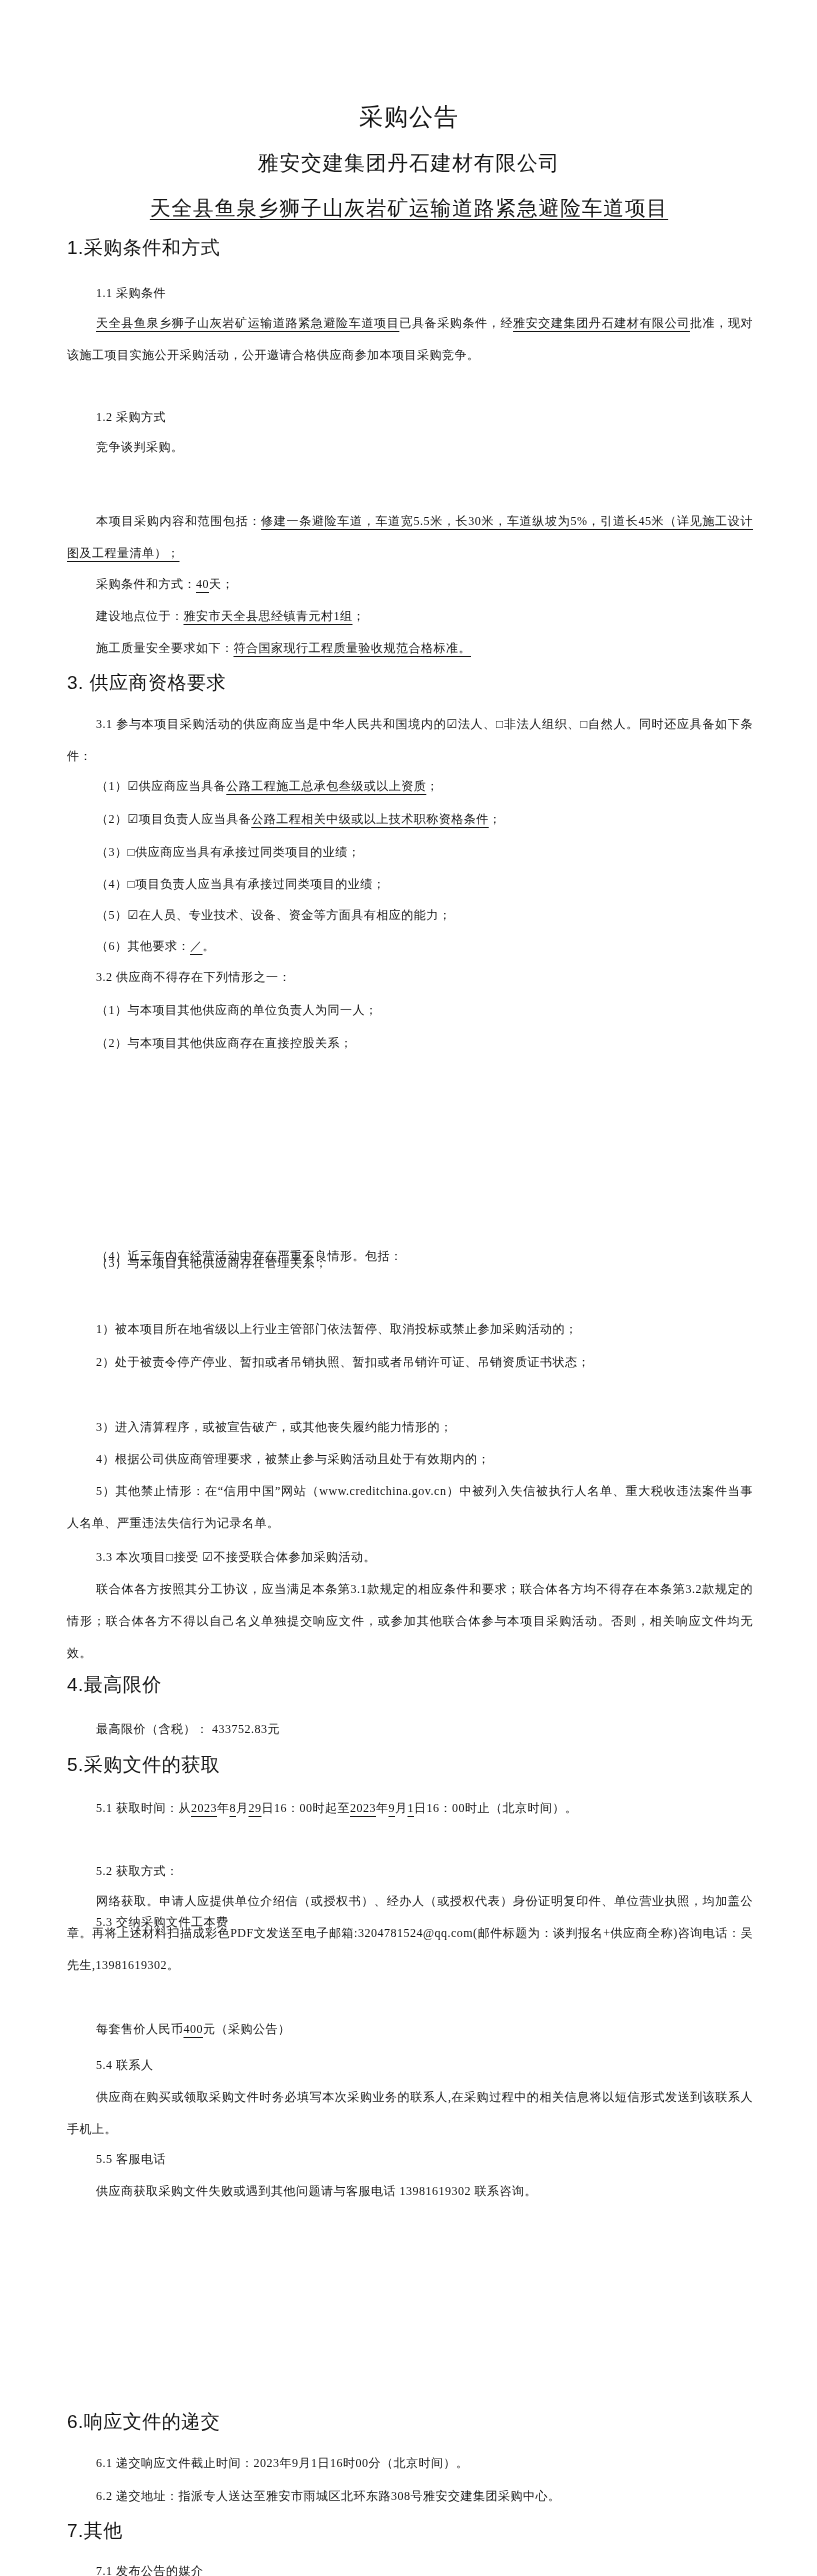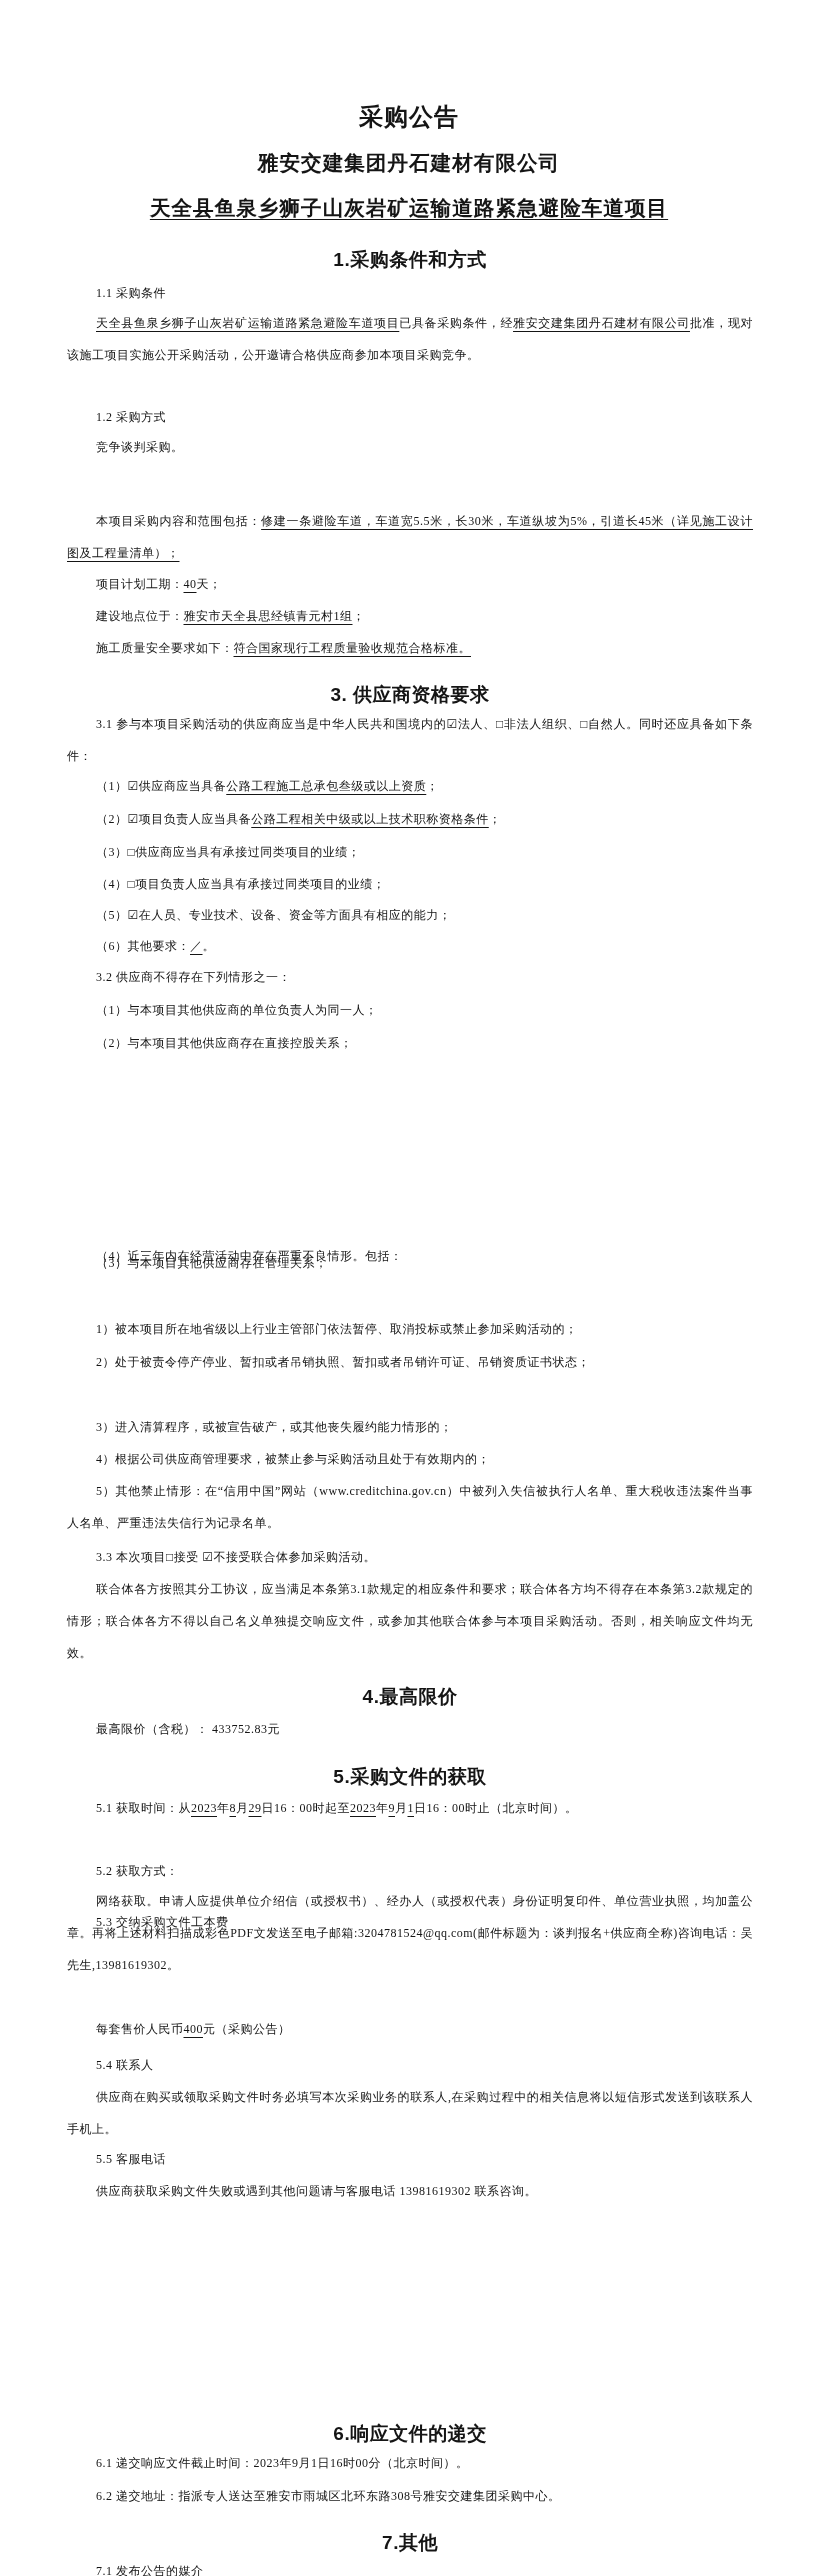--- a/index.html
+++ b/index.html
@@ -2,43 +2,43 @@
 <html style="font-size:8.2px"><head>
 <meta charset="utf-8">
 <style>
   html,body{margin:0;padding:0;background:#ffffff;}
   .page{position:relative;width:818px;height:3467px;background:#fff;overflow:hidden;
         font-family:"Liberation Serif","DejaVu Serif",serif;color:#151515;}
   .blk{position:absolute;left:67px;width:686px;font-size:12px;line-height:32px;
        text-align:justify;letter-spacing:0.5px;}
   .ind{text-indent:29px;}
   .ctr{left:0;width:818px;text-align:center;letter-spacing:1px;}
-  .hsans{font-family:"Liberation Sans","DejaVu Sans",sans-serif;font-weight:700;}
+  .hsans{font-family:"Liberation Sans","DejaVu Sans",sans-serif;font-weight:400;}
   .h-title{font-size:24px;line-height:31px;}
   .h-sub{font-size:20.6px;line-height:29px;}
-  .h-sec{font-size:19px;line-height:26px;letter-spacing:0.5px;text-align:center;margin-top:12px;}
+  .h-sec{font-size:19px;line-height:26px;letter-spacing:0.5px;text-align:left;}
   .u{text-decoration:underline;text-underline-offset:4.1px;text-decoration-thickness:1px;}
 </style>
 </head>
 <body>
 
 <div class="page">
 
   <div class="blk ctr hsans h-title" style="top:101px">采购公告</div>
   <div class="blk ctr hsans h-sub" style="top:148px">雅安交建集团丹石建材有限公司</div>
   <div class="blk ctr hsans h-sub" style="top:193px"><span class="u">天全县鱼泉乡狮子山灰岩矿运输道路紧急避险车道项目</span></div>
 
   <div class="blk hsans h-sec" style="top:235px">1.采购条件和方式</div>
   <div class="blk ind" style="top:277px">1.1 采购条件</div>
   <div class="blk ind" style="top:307px"><span class="u">天全县鱼泉乡狮子山灰岩矿运输道路紧急避险车道项目</span><span>已具备采购条件，经</span><span class="u">雅安交建集团丹石建材有限公司</span><span>批准，现对该施工项目实施公开采购活动，公开邀请合格供应商参加本项目采购竞争。</span></div>
   <div class="blk ind" style="top:401px">1.2 采购方式</div>
   <div class="blk ind" style="top:431px">竞争谈判采购。</div>
 
   <div class="blk ind" style="top:505px"><span>本项目采购内容和范围包括：</span><span class="u">修建一条避险车道，车道宽5.5米，长30米，车道纵坡为5%，引道长45米（详见施工设计图及工程量清单）；</span></div>
-  <div class="blk ind" style="top:568px"><span>项目计划工期：</span><span class="u">40</span><span>天；</span></div>
+  <div class="blk ind" style="top:568px"><span>采购条件和方式：</span><span class="u">40</span><span>天；</span></div>
   <div class="blk ind" style="top:600px"><span>建设地点位于：</span><span class="u">雅安市天全县思经镇青元村1组</span><span>；</span></div>
   <div class="blk ind" style="top:632px"><span>施工质量安全要求如下：</span><span class="u">符合国家现行工程质量验收规范合格标准。</span></div>
 
   <div class="blk hsans h-sec" style="top:670px">3. 供应商资格要求</div>
   <div class="blk ind" style="top:708px">3.1 参与本项目采购活动的供应商应当是中华人民共和国境内的☑法人、□非法人组织、□自然人。同时还应具备如下条件：</div>
   <div class="blk ind" style="top:770px"><span>（1）☑供应商应当具备</span><span class="u">公路工程施工总承包叁级或以上资质</span><span>；</span></div>
   <div class="blk ind" style="top:803px"><span>（2）☑项目负责人应当具备</span><span class="u">公路工程相关中级或以上技术职称资格条件</span><span>；</span></div>
   <div class="blk ind" style="top:836px">（3）□供应商应当具有承接过同类项目的业绩；</div>
   <div class="blk ind" style="top:868px">（4）□项目负责人应当具有承接过同类项目的业绩；</div>
   <div class="blk ind" style="top:899px">（5）☑在人员、专业技术、设备、资金等方面具有相应的能力；</div>

